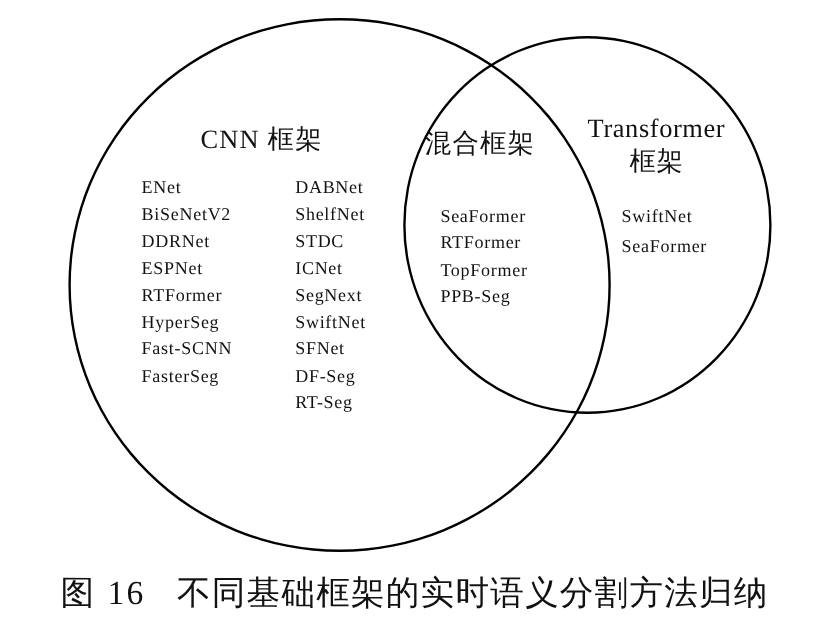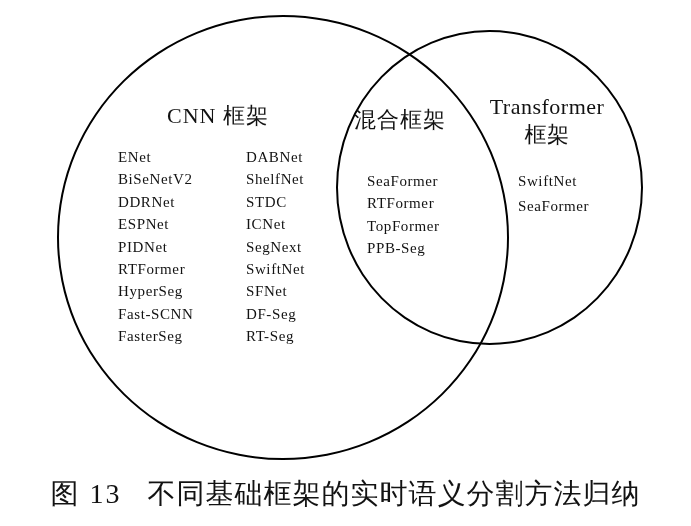--- a/index.html
+++ b/index.html
@@ -86,21 +86,20 @@
   <div class="region-label label-transformer">
     <div>Transformer</div>
     <div>框架</div>
   </div>
 
   <div class="vlist list-cnn-col1">
       <div class="list-row">ENet</div>
       <div class="list-row">BiSeNetV2</div>
       <div class="list-row">DDRNet</div>
       <div class="list-row">ESPNet</div>
-      <div class="list-row">PIDNet</div>
       <div class="list-row">RTFormer</div>
       <div class="list-row">HyperSeg</div>
       <div class="list-row">Fast-SCNN</div>
       <div class="list-row">FasterSeg</div>
     </div>
 
   <div class="vlist list-cnn-col2">
       <div class="list-row">DABNet</div>
       <div class="list-row">ShelfNet</div>
       <div class="list-row">STDC</div>
@@ -118,16 +117,16 @@
       <div class="list-row">TopFormer</div>
       <div class="list-row">PPB-Seg</div>
     </div>
 
   <div class="vlist list-transformer">
       <div class="list-row">SwiftNet</div>
       <div class="list-row">SeaFormer</div>
     </div>
 
   <div class="caption">
-    <span class="caption-prefix">图 13</span><span class="caption-text">不同基础框架的实时语义分割方法归纳</span>
+    <span class="caption-prefix">图 16</span><span class="caption-text">不同基础框架的实时语义分割方法归纳</span>
   </div>
 
 </div>
 
 </body></html>

